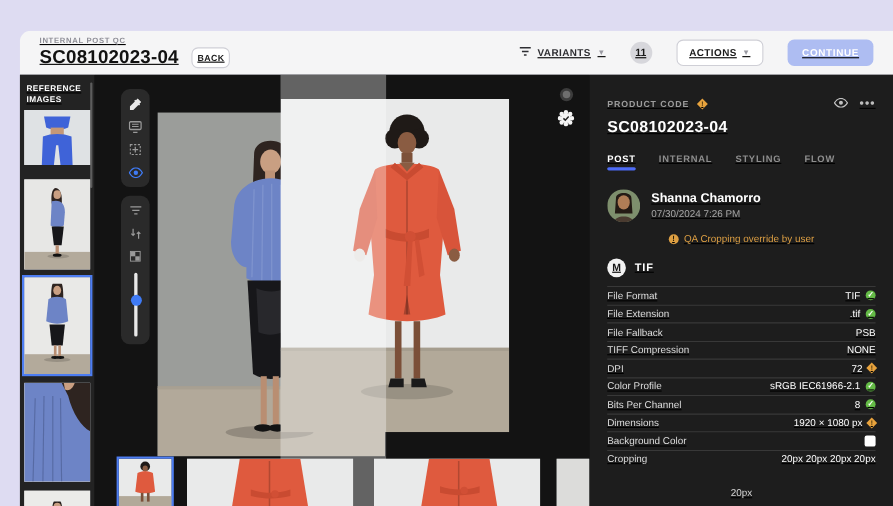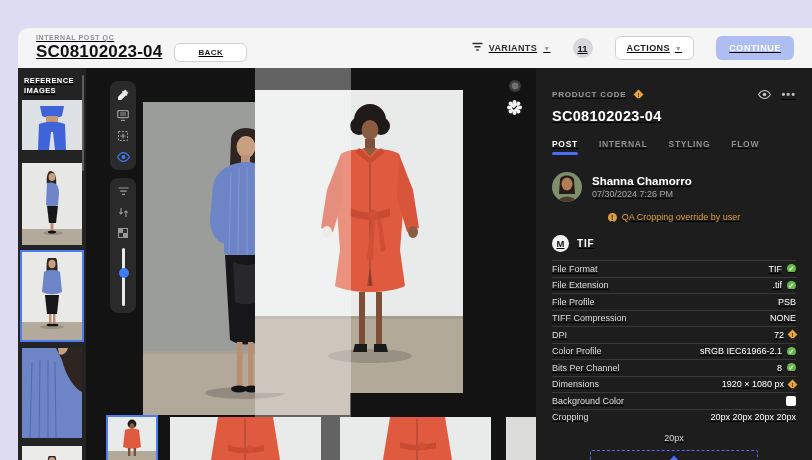--- a/index.html
+++ b/index.html
@@ -12,21 +12,21 @@
          border-top-left-radius:10px; overflow:hidden; display:flex; flex-direction:column;text-decoration:underline; }
 
   
   .hdr { height:40px; background:#f5f5f6; display:flex; align-items:center; padding:0 18px; flex:0 0 40px; }
   .hdr-left { display:flex; flex-direction:column; justify-content:center; }
   .eyebrow { font-size:7px; letter-spacing:.6px; color:#8f8f97; font-weight:bold; }
   .titleline { display:flex; align-items:center; gap:12px; margin-top:1px; }
   .h-title { font-size:17px; font-weight:800; color:#111; letter-spacing:.2px; }
   .btn-outline { background:#fff; border:1px solid #cfcfd6; border-radius:6px; font-weight:800;
                  color:#1a1a1a; display:inline-flex; align-items:center; gap:5px; cursor:pointer; }
-  .btn-back { font-size:8px; padding:4px 23px; letter-spacing:.4px; }
+  .btn-back { font-size:8px; padding:4px 4px; letter-spacing:.4px; }
   .hdr-right { margin-left:auto; display:flex; align-items:center; gap:22px; }
   .variants { display:flex; align-items:center; gap:6px; font-size:9px; font-weight:800; color:#2f2f33; letter-spacing:.4px; }
   .chev { font-size:7px; color:#9a9aa2; }
   .badge { width:20px; height:20px; border-radius:50%; background:#d7d7dc; color:#1a1a1a;
            font-size:9.5px; font-weight:800; display:flex; align-items:center; justify-content:center; }
   .btn-actions { font-size:9px; padding:6px 11px; letter-spacing:.4px; }
   .btn-continue { background:#aebdf2; color:#fff; border:none; border-radius:6px; font-size:9px;
                   font-weight:800; letter-spacing:.6px; padding:7px 13px; cursor:pointer; }
 
   
@@ -102,21 +102,21 @@
 
   .ok-ic { width:9px; height:9px; border-radius:50%; background:#64bb46; color:#fff; font-size:7px;
            font-weight:800; display:flex; align-items:center; justify-content:center; line-height:1; }
   .warn-ic { width:7px; height:7px; background:#e8a33d; transform:rotate(45deg);
              display:flex; align-items:center; justify-content:center; }
   .warn-ic b { transform:rotate(-45deg); color:#3a2a08; font-size:6px; font-weight:800; line-height:1; }
   .warn-circ { width:9px; height:9px; border-radius:50%; background:#dd9f43; color:#241a06; font-size:7px;
                font-weight:800; display:flex; align-items:center; justify-content:center; line-height:1; }
   .swatch { width:10px; height:10px; background:#fff; border-radius:2px; }
 
-  .crop-top-label { margin-top:8px; text-align:center; color:#d6d6d6; font-size:9px; }
+  .crop-top-label { margin-top:18px; text-align:center; color:#d6d6d6; font-size:9px; }
   .crop-box { margin:7px auto 0 auto; width:168px; height:46px; border:1px dashed #4d6bf5;
               border-radius:2px; display:flex; justify-content:center; padding-top:4px; }
 
   .dots { color:#bdbdbd; font-size:11px; font-weight:800; letter-spacing:1px; line-height:1; cursor:pointer; }
 </style>
 </head>
 <body>
 
 <div class="stage">
 <div class="app">
@@ -465,21 +465,21 @@
               </span>
         </div>
         <div class="meta-row">
           <span class="m-label">File Extension</span>
           <span class="m-val">
                 <span>.tif</span>
                 <span class="ok-ic">✓</span>
               </span>
         </div>
         <div class="meta-row">
-          <span class="m-label">File Profile</span>
+          <span class="m-label">File Fallback</span>
           <span class="m-val">
                 <span>PSB</span>
               </span>
         </div>
         <div class="meta-row">
           <span class="m-label">TIFF Compression</span>
           <span class="m-val">
                 <span>NONE</span>
               </span>
         </div>

